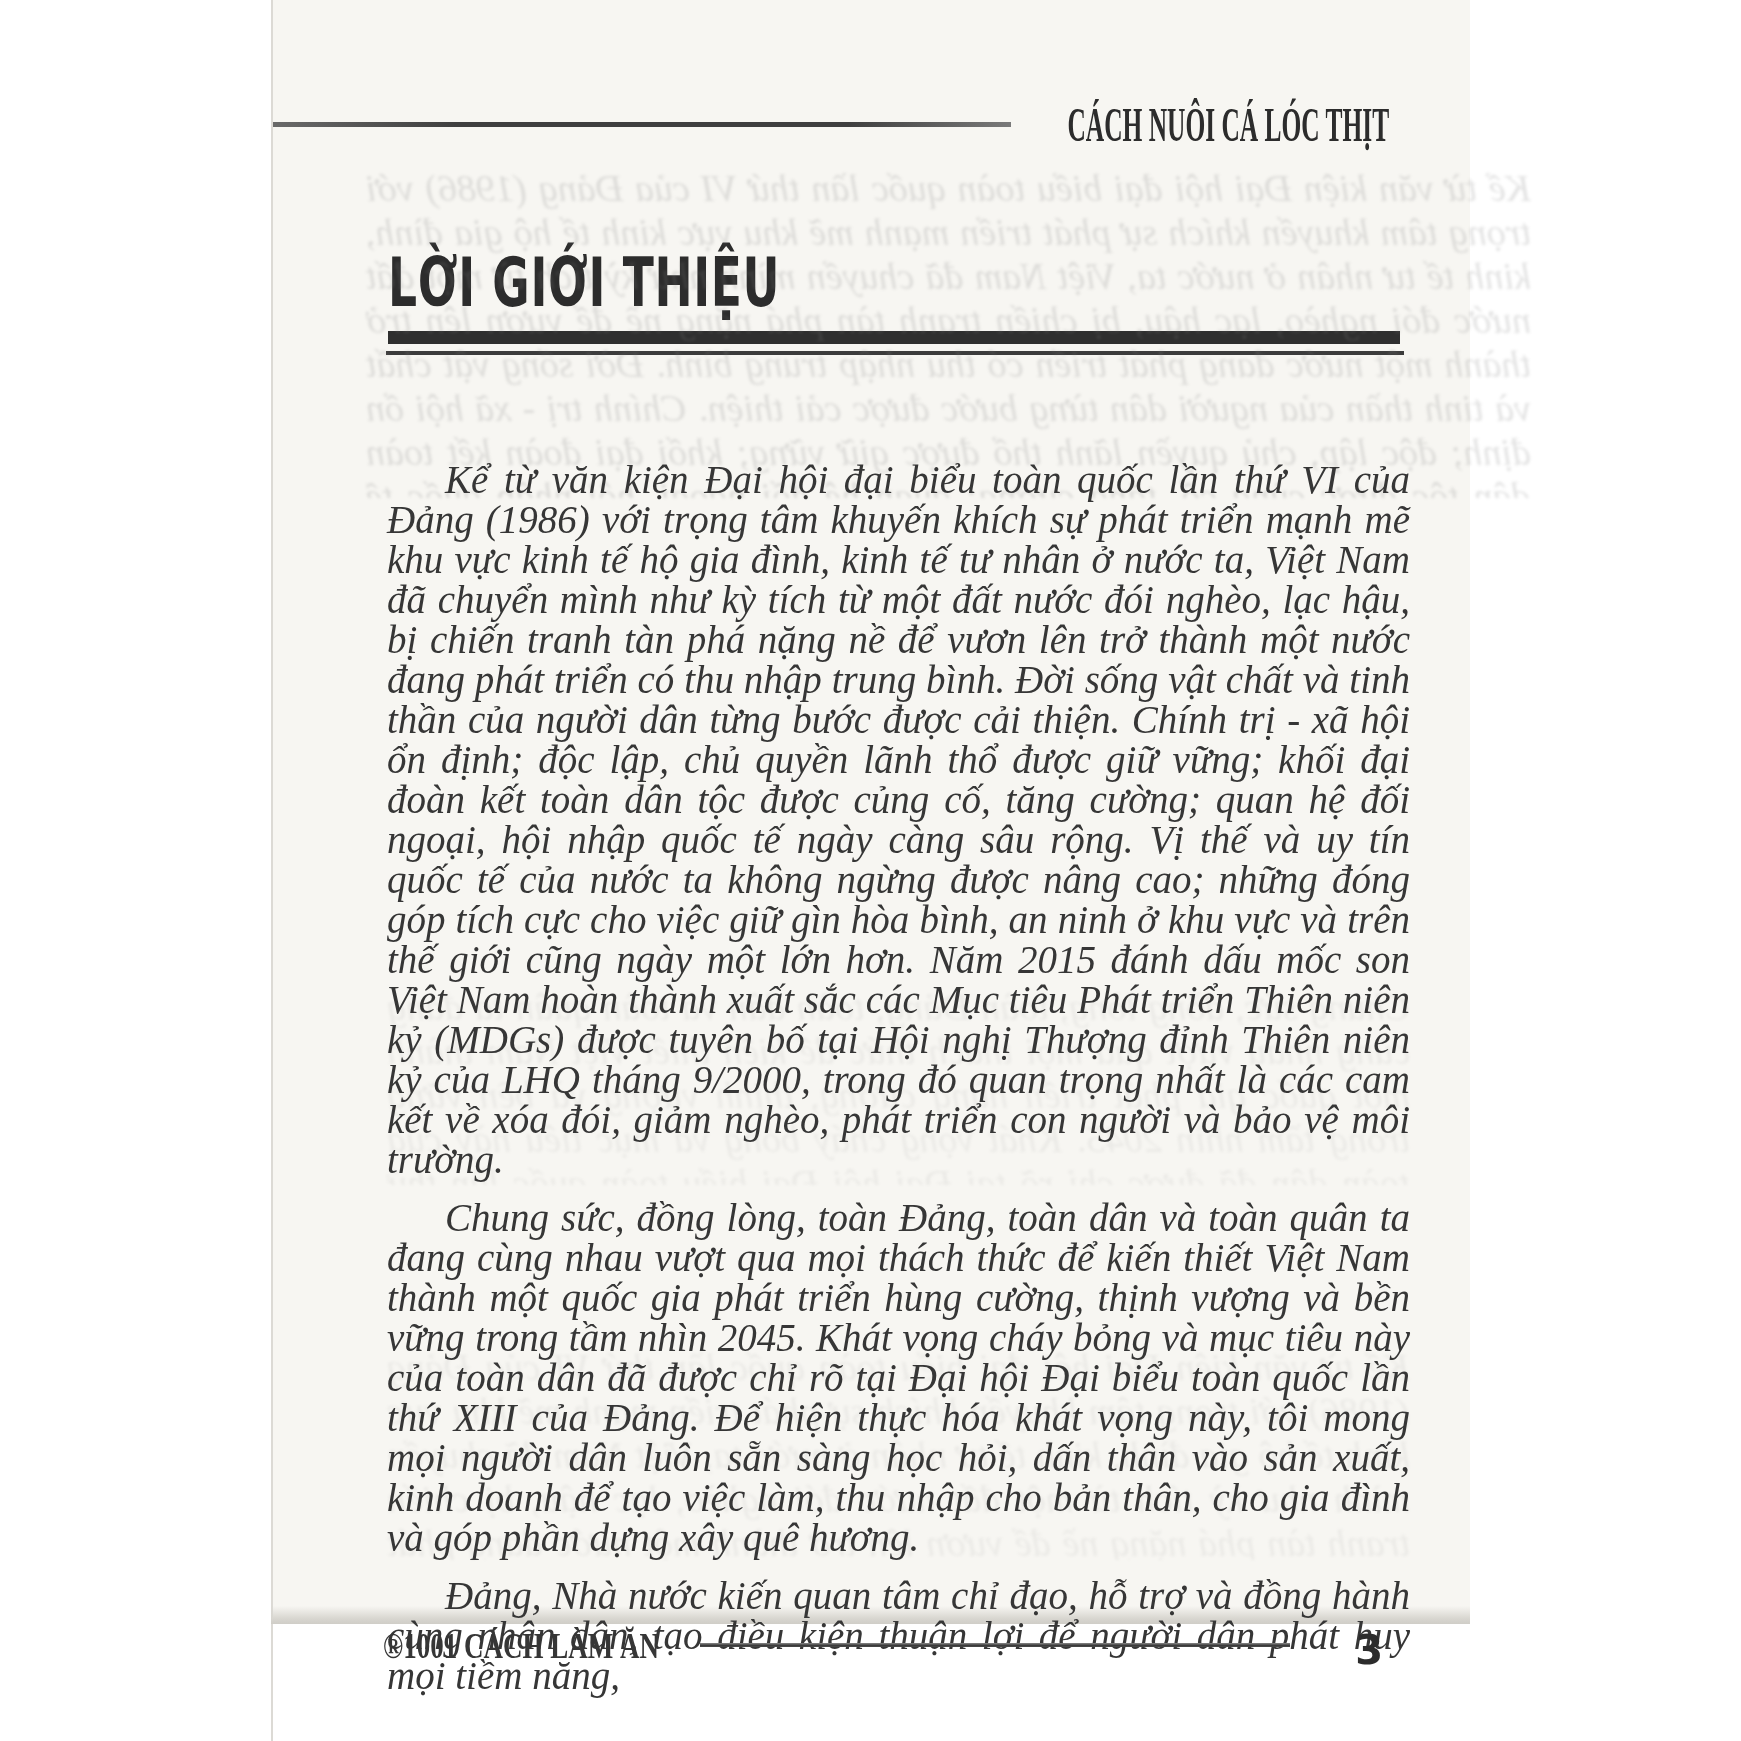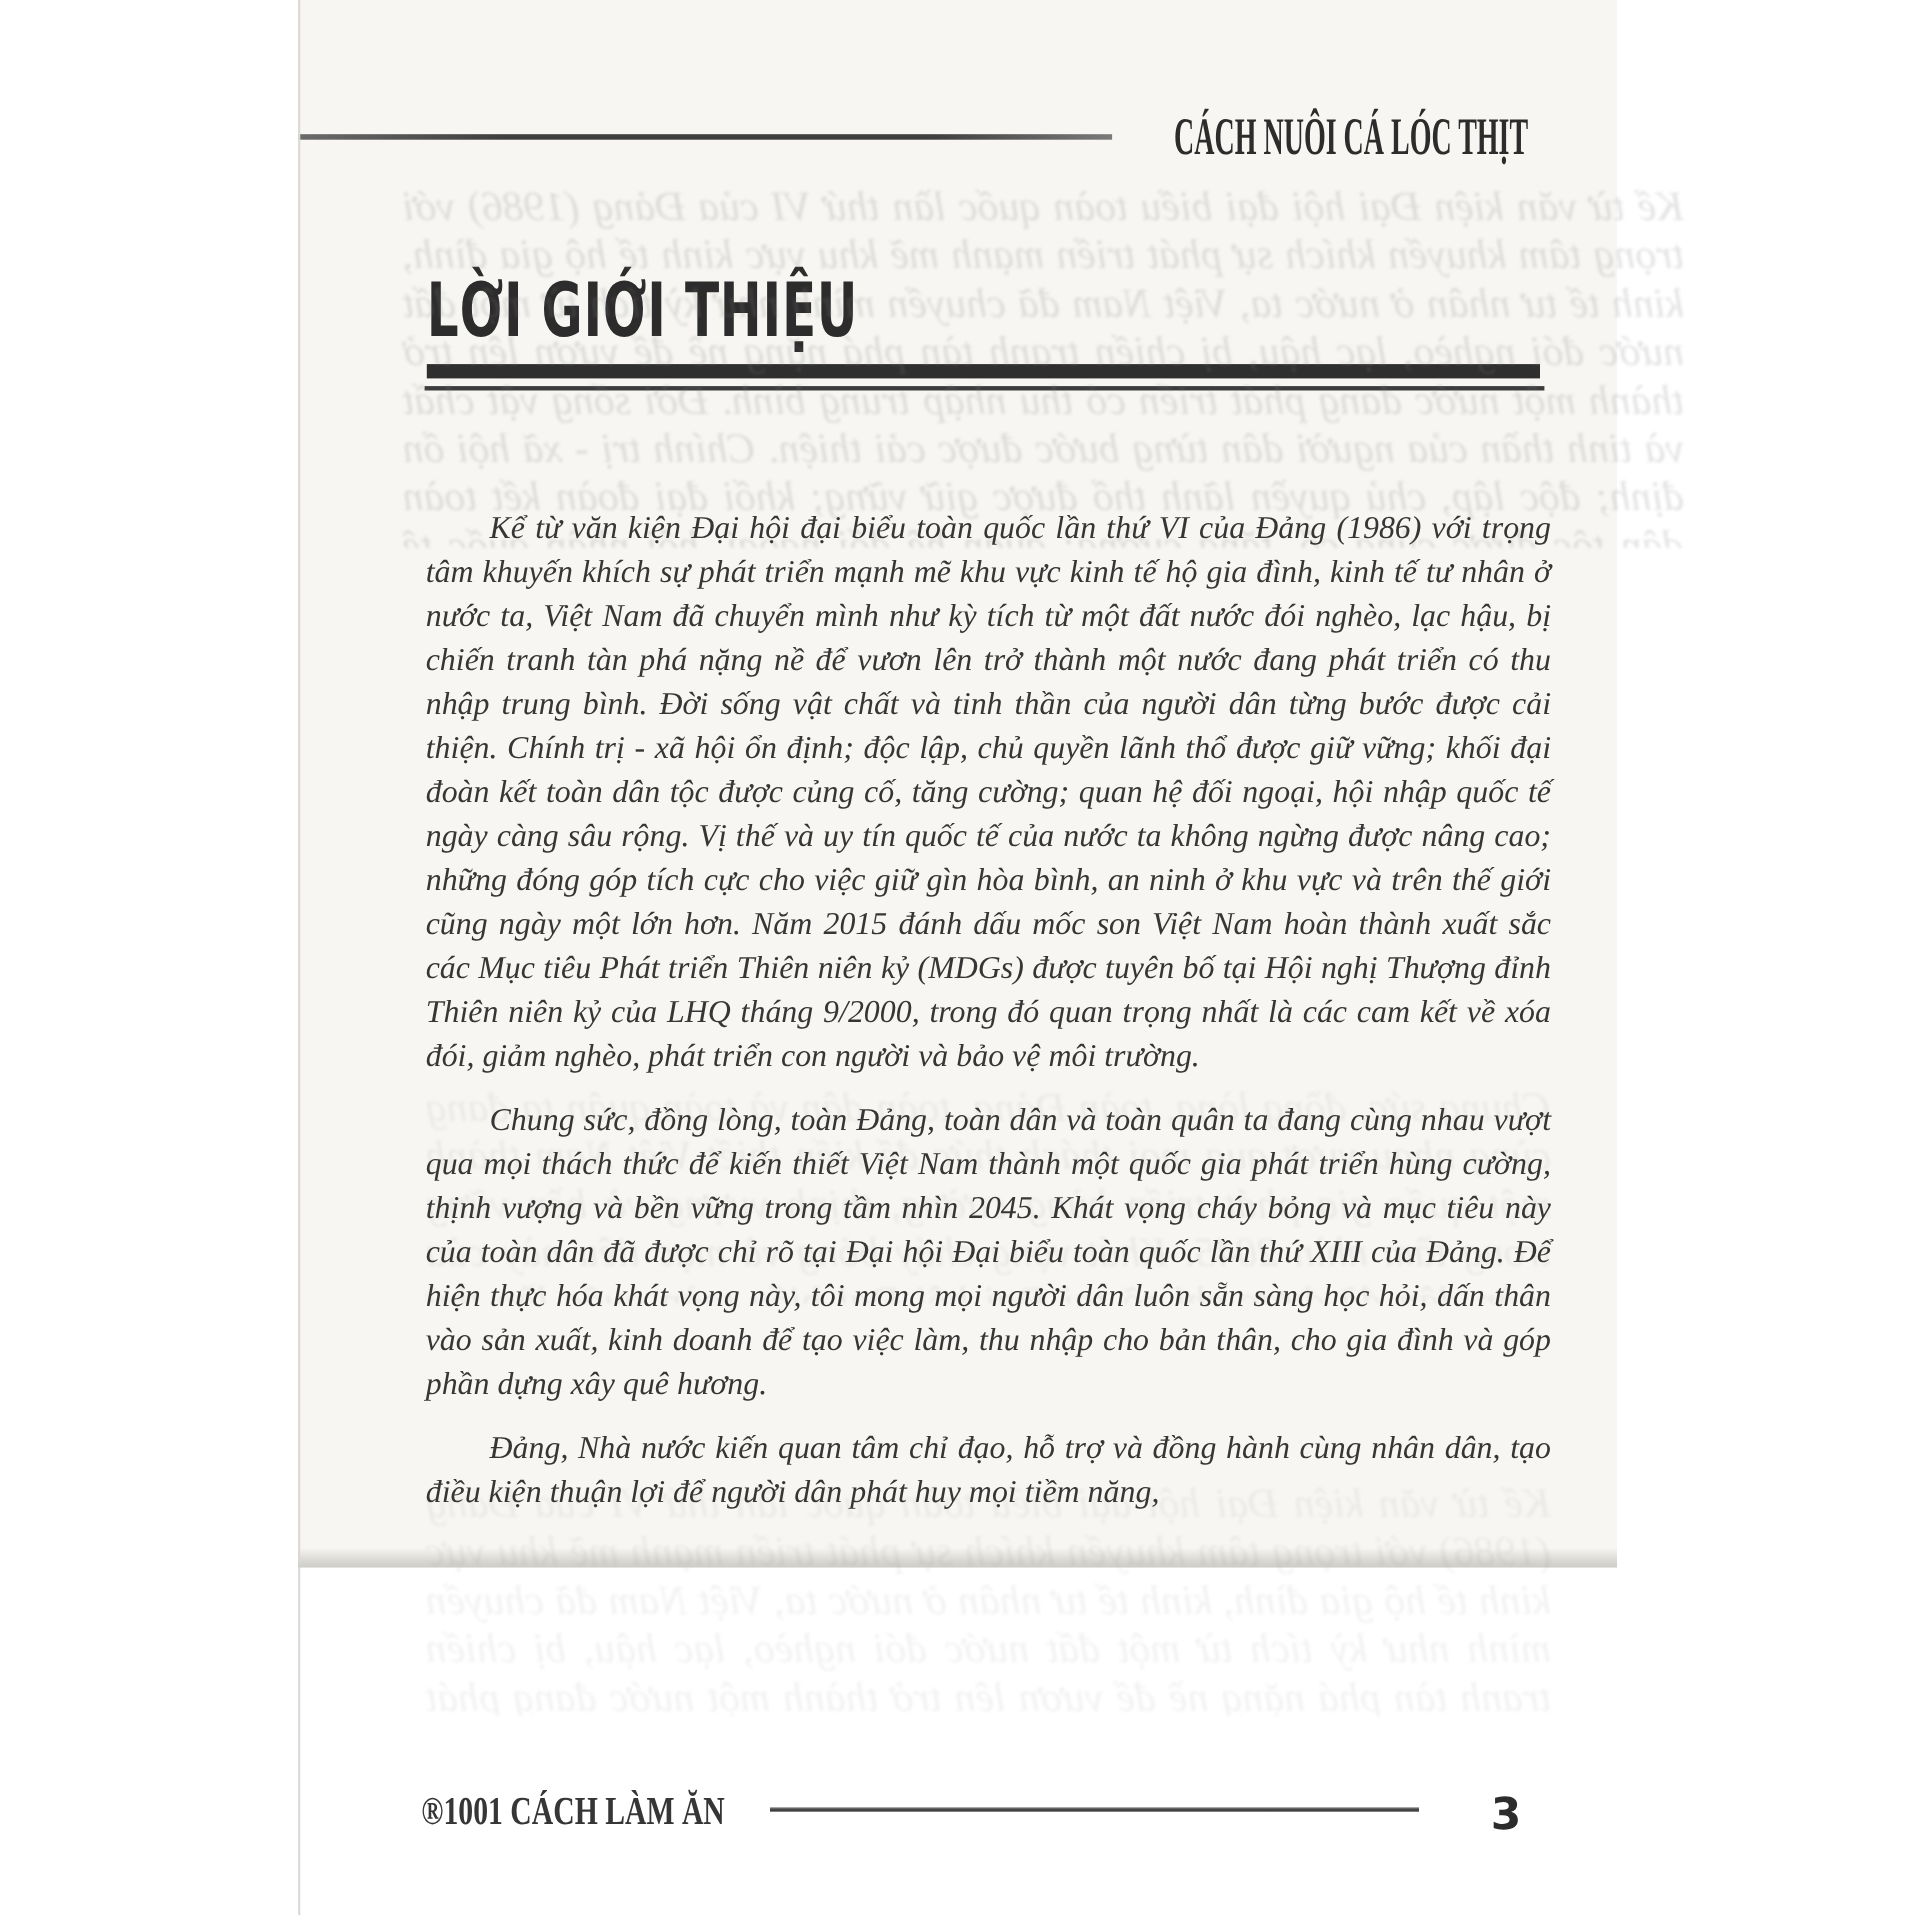--- a/index.html
+++ b/index.html
@@ -5,21 +5,21 @@
   html,body{margin:0;padding:0;background:#ffffff;}
   #canvas{
     position:relative;
     width:1741px;height:1741px;
     background:var(--surround,#ffffff);
     overflow:hidden;
     font-family:"Liberation Serif",serif;
   }
   
   .page{
-    position:absolute;left:271px;top:0;width:1199px;height:1425px;
+    position:absolute;left:271px;top:0;width:1199px;height:1624px;
     background:var(--paper,#f7f6f2);
   }
   .page-left-edge{
     position:absolute;left:0;top:0;width:2px;height:1741px;
     background:#dcdad5;
   }
   .page-bottom-edge{
     position:absolute;left:0;bottom:0;width:100%;height:18px;
     background:linear-gradient(180deg,rgba(216,214,209,0) 0%,#d8d6d0 70%,#cfcdc7 100%);
   }
@@ -48,21 +48,21 @@
     background:var(--bar,#2f2f2f);
   }
   .title-bar-thin{
     position:absolute;left:115px;top:351px;width:1018px;height:4px;
     background:#3c3c3c;
   }
   
   .body-text{
     position:absolute;left:116px;top:460px;width:1023px;
     font-family:"Liberation Serif",serif;font-style:italic;
-    font-size:29px;line-height:40px;color:var(--ink,#363636);
+    font-size:39px;line-height:40px;color:var(--ink,#363636);
     text-align:justify;z-index:2;
   }
   .body-text p{margin:0 0 18px 0;text-indent:58px;}
   
   .ghost{
     position:absolute;overflow:hidden;z-index:1;
     font-family:"Liberation Serif",serif;font-style:italic;
     font-size:38px;line-height:44px;text-align:justify;
     color:#7f7f7f;transform:scaleX(-1);filter:blur(1.4px);
     pointer-events:none;

